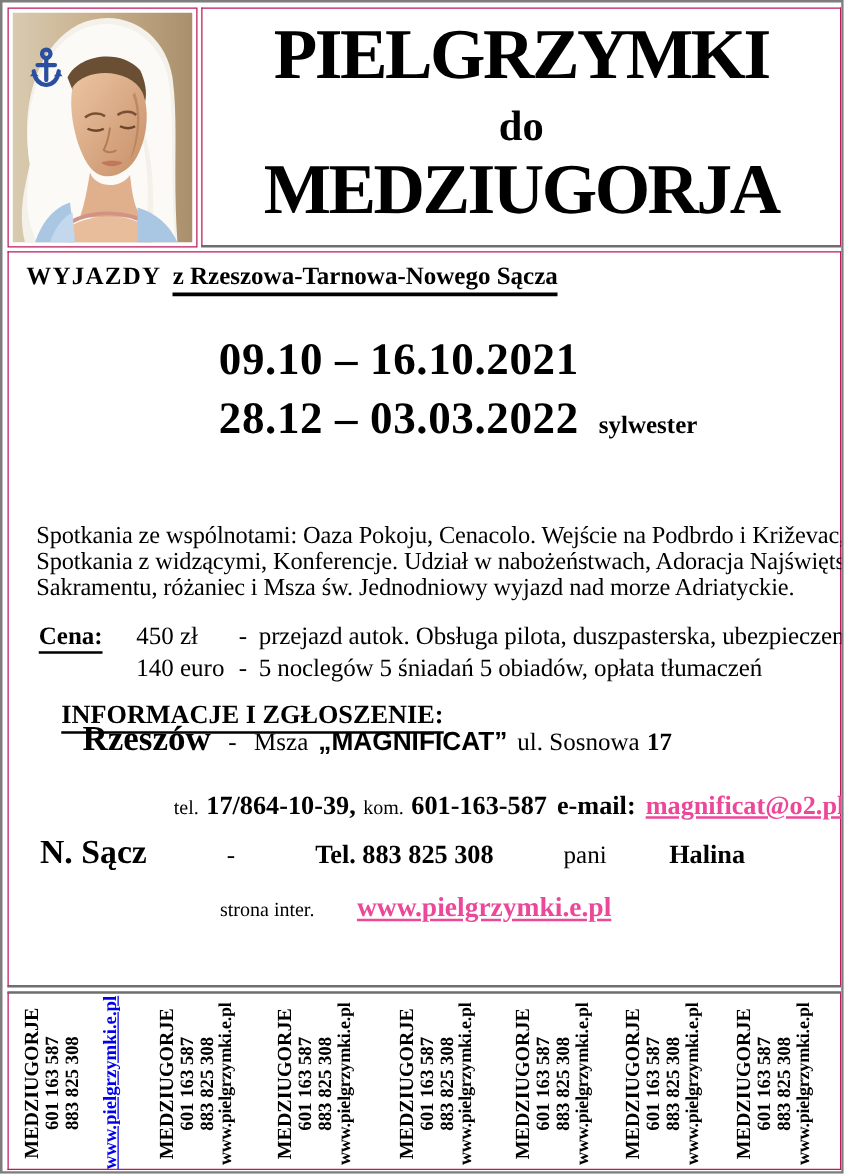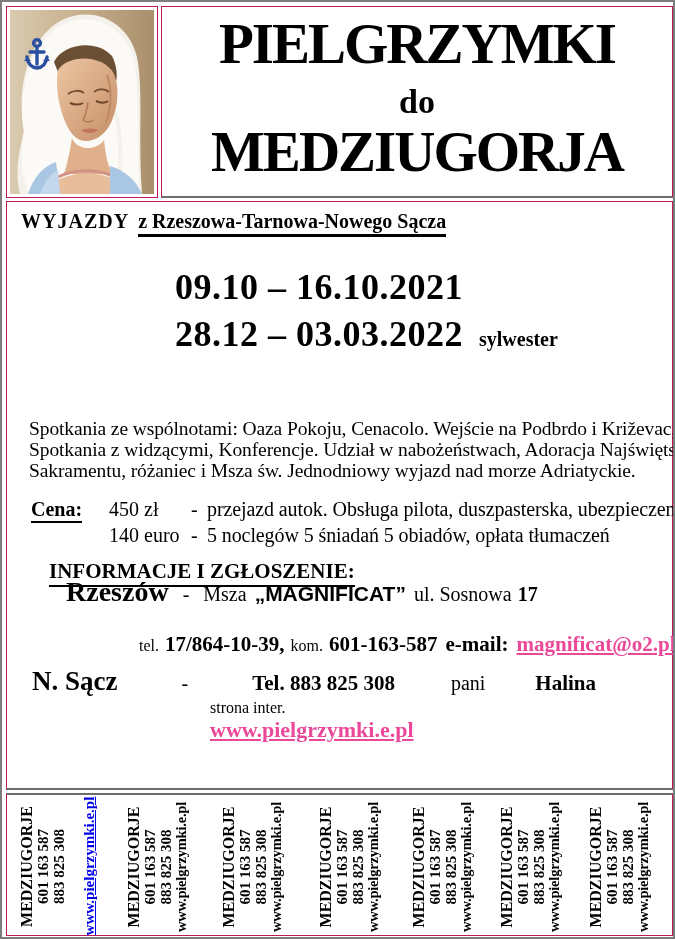--- a/index.html
+++ b/index.html
@@ -44,21 +44,21 @@
   .txt20b{font-size:20px;font-weight:bold;}
   .txt21b{font-size:21px;font-weight:bold;}
   .magnificat{font-family:"Liberation Sans","DejaVu Sans",sans-serif;font-size:21px;font-weight:bold;margin-left:8px;}
   .sp6{margin-left:6px;} .sp8{margin-left:8px;} .sp12{margin-left:12px;}
   .small16{font-size:16px;}
   .rz-line2{left:132px;top:430px;}
   .link{color:#ec4899;font-weight:bold;text-decoration:underline;cursor:pointer;}
   .link21{font-size:21px;}
   .ns-line1{left:25px;top:464px;gap:44px;}
   .ns-dash{font-size:20px;margin:0 20px;}
-  .ns-line2{left:169px;top:497px;flex-direction:column;}
+  .ns-line2{left:169px;top:511px;}
   .link22{font-size:22px;margin-left:34px;}
   
   .tear-box{left:4px;top:791px;width:667px;height:143px;border-top:2px solid #6e6e6e;overflow:visible;}
   .tab{position:absolute;width:140px;transform:rotate(-90deg);text-align:center;font-weight:bold;}
   .tab-title{font-size:16px;line-height:17px;}
   .tab-phone{font-size:15px;line-height:16px;}
   .tab-web{font-size:14.5px;line-height:15px;letter-spacing:-.2px;}
   .tab-link{font-size:15px;line-height:18px;color:#0000ee;text-decoration:underline;cursor:pointer;}
 </style>
 </head>

